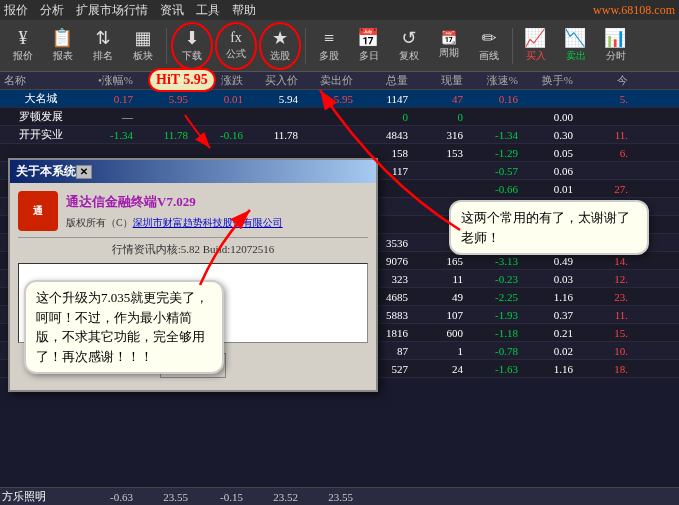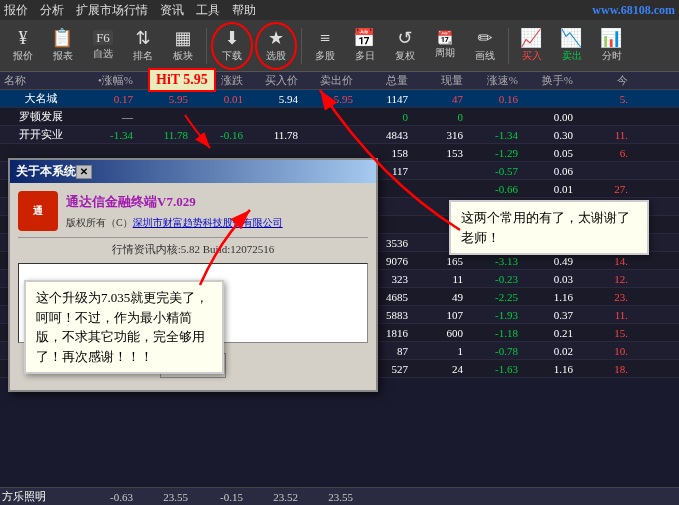--- a/index.html
+++ b/index.html
@@ -219,21 +219,21 @@
       cursor: pointer;
       font-size: 12px;
       font-family: SimSun, '宋体', serif;
     }
 
     
     .bubble {
       position: absolute;
       background: #fffff0;
       border: 2px solid #ccc;
-      border-radius: 0;
+      border-radius: 12px;
       padding: 6px 10px;
       font-size: 13px;
       color: #000;
       font-family: SimSun, '宋体', serif;
       line-height: 1.5;
       box-shadow: 2px 2px 6px rgba(0,0,0,0.4);
       pointer-events: none;
     }
     .bubble-left {
       top: 280px;
@@ -270,68 +270,68 @@
     
     .hit-annotation {
       position: absolute;
       top: 68px;
       left: 148px;
       pointer-events: none;
       z-index: 60;
     }
     .hit-box {
       border: 2px solid red;
-      border-radius: 0;
+      border-radius: 12px;
       padding: 2px 6px;
       background: rgba(255,255,200,0.9);
       font-size: 14px;
       font-weight: bold;
       color: red;
       white-space: nowrap;
     }
   </style>
 </head>
 <body>
 
 <div class="menu-bar">
   <span class="menu-item">报价</span>
   <span class="menu-item">分析</span>
   <span class="menu-item">扩展市场行情</span>
   <span class="menu-item">资讯</span>
   <span class="menu-item">工具</span>
   <span class="menu-item">帮助</span>
-  <span style="margin-left:auto; color:#3b82f6; font-weight:bold; font-size:12px;text-align:center;">www.68108.com</span>
+  <span style="margin-left:auto; color:#f97316; font-weight:normal; font-size:12px;text-align:center;">www.68108.com</span>
 </div>
 
 <div class="toolbar" style="position:relative;">
 
   <div class="tb-btn">
     <span class="tb-icon">¥</span>
     <span class="tb-label">报价</span>
   </div>
   <div class="tb-btn">
     <span class="tb-icon">📋</span>
     <span class="tb-label">报表</span>
-  </div>
-  <div class="tb-btn" style="font-size:11px;">
-    <span class="tb-icon" style="font-size:13px; background:#444; padding:1px 3px; border-radius:2px;">F6</span>
-    <span class="tb-label">自选</span>
   </div>
   <div class="tb-btn">
     <span class="tb-icon">⇅</span>
     <span class="tb-label">排名</span>
   </div>
   <div class="tb-btn">
     <span class="tb-icon">▦</span>
     <span class="tb-label">板块</span>
   </div>
   <div class="toolbar-sep"></div>
   <div class="tb-btn" style="border: 2px solid red; border-radius: 50%; width:42px; height:48px;">
     <span class="tb-icon">⬇</span>
     <span class="tb-label">下载</span>
+  </div>
+  <div class="tb-btn" style="border: 2px solid red; border-radius: 50%; width:42px; height:48px;">
+    <span class="tb-icon" style="font-size:14px;">fx</span>
+    <span class="tb-label">公式</span>
   </div>
   <div class="tb-btn" style="border: 2px solid red; border-radius: 50%; width:42px; height:48px;">
     <span class="tb-icon">★</span>
     <span class="tb-label">选股</span>
   </div>
   <div class="toolbar-sep"></div>
   <div class="tb-btn">
     <span class="tb-icon">≡</span>
     <span class="tb-label">多股</span>
   </div>

